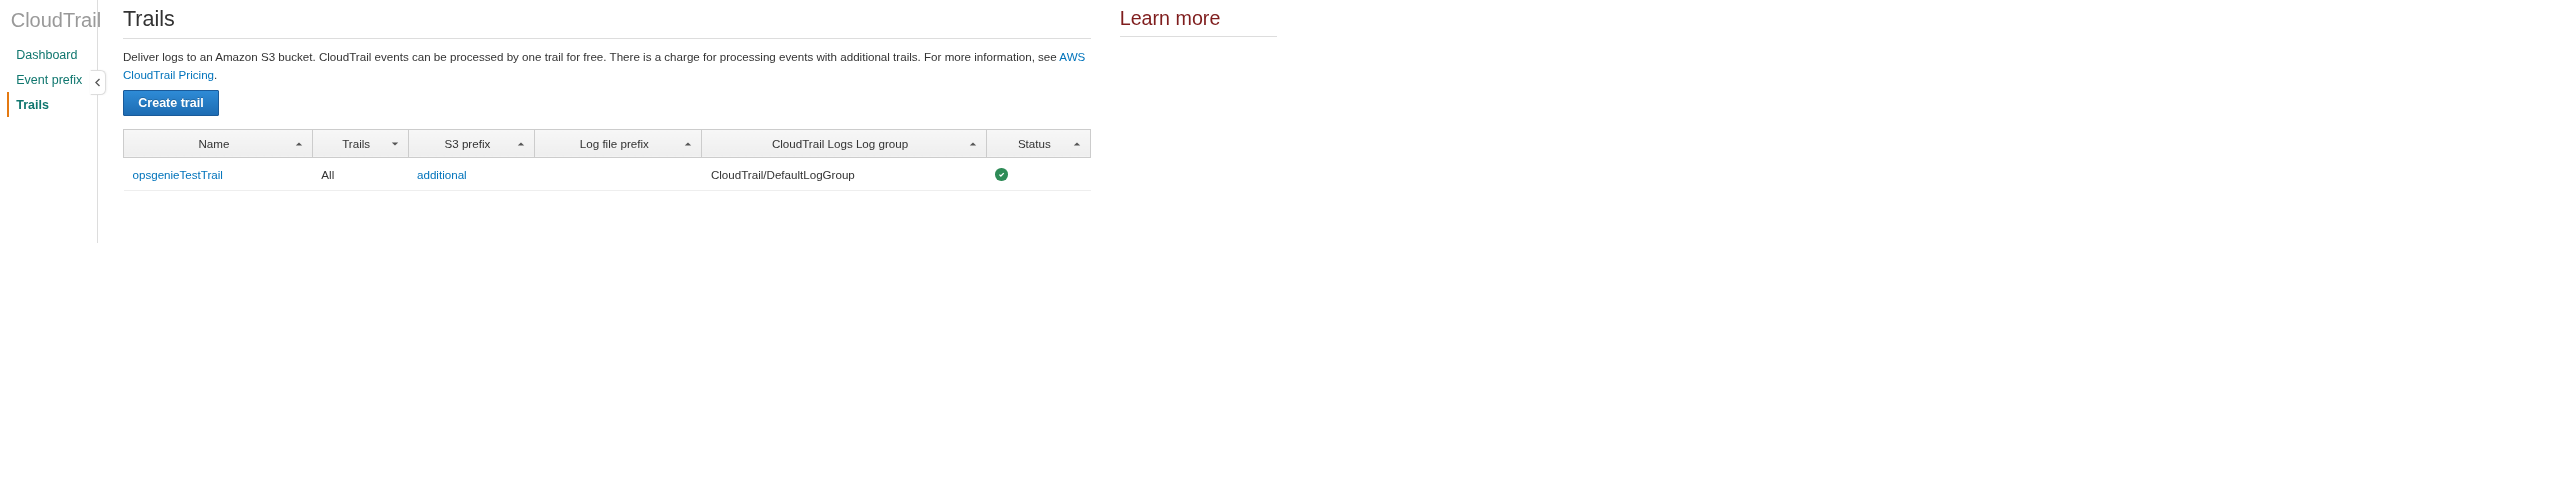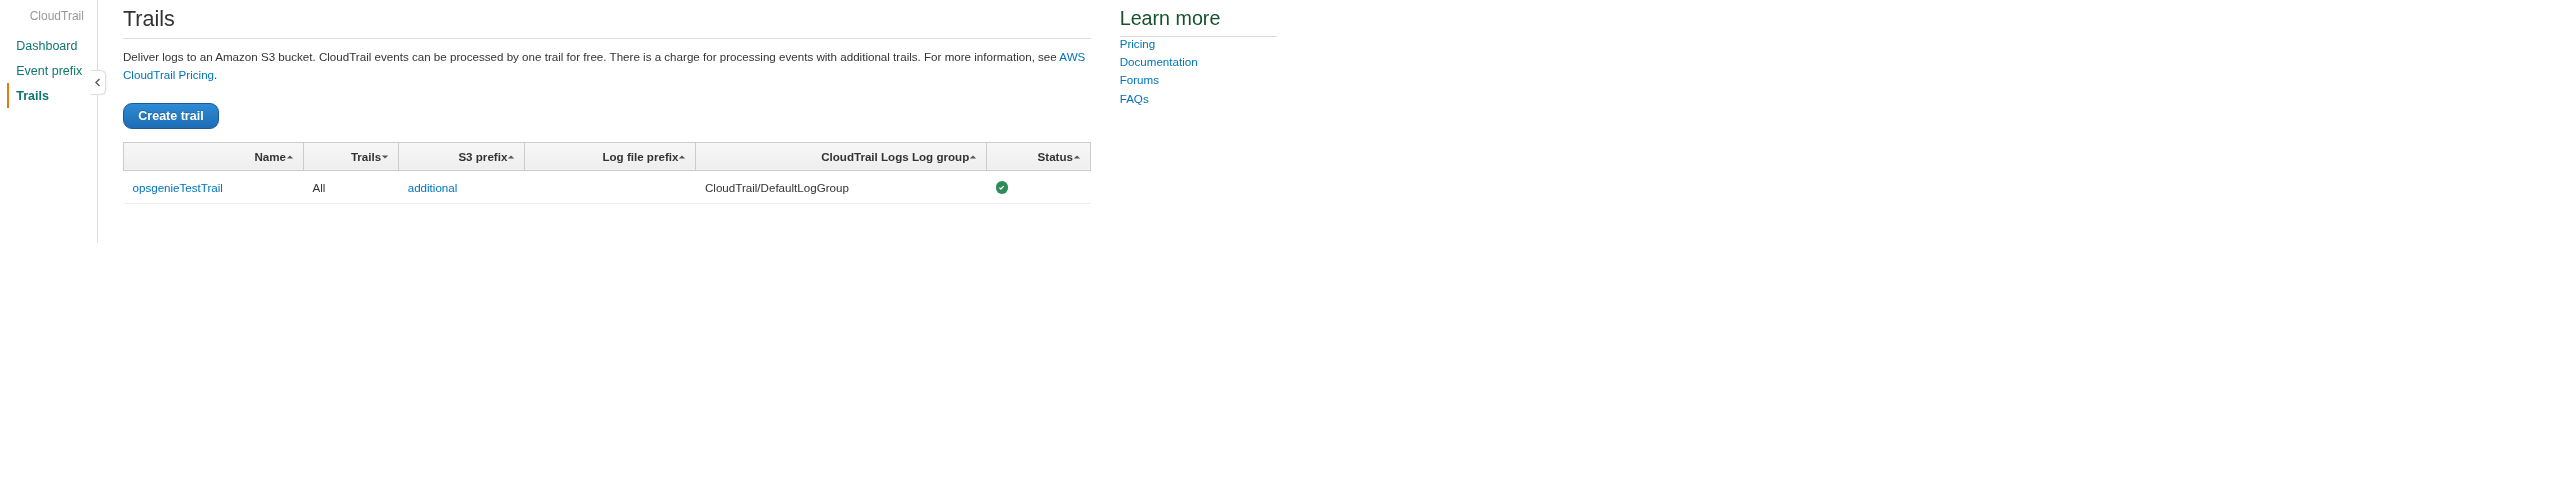--- a/index.html
+++ b/index.html
@@ -14,25 +14,25 @@
   }
   
   .sidebar {
     width: 98px;
     padding: 9px 0 0 10.7px;
     border-right: 0.9px solid #ddd;
     position: relative;
     flex-shrink: 0;
   }
   .sidebar-title {
-    font-size: 12px;
+    font-size: 20px;
     color: #999;
     font-weight: 400;
     margin-bottom: 10.7px;
-    margin-left: 19px;
+    margin-left: 0;
   }
   .nav-item {
     padding: 5.4px 5.4px 5.4px 7.2px;
     font-size: 12.5px;
     color: #0f766e;
     cursor: pointer;
     border-left: 2.7px solid transparent;
     margin-left: -3.6px;
   }
   .nav-item.active {
@@ -67,46 +67,46 @@
     font-weight: 400;
     color: #333;
     padding-bottom: 5.4px;
     border-bottom: 0.9px solid #ddd;
     margin-bottom: 9px;
   }
   .description {
     font-size: 11.6px;
     color: #333;
     line-height: 1.6;
-    margin-bottom: 18px;
+    margin-bottom: 5px;
   }
   .description a { color: #0073bb; text-decoration: none; }
   .btn-primary {
     background: linear-gradient(#2e8bd6, #1d6cb3);
     border: 0.9px solid #1a5a99;
     color: #fff;
     font-weight: bold;
     font-size: 12.5px;
     padding: 5.4px 14.3px;
-    border-radius: 9px;
+    border-radius: 1px;
     cursor: pointer;
     margin-bottom: 12.5px;
     text-shadow: 0 -0.9px 0 rgba(0,0,0,0.2);
   }
   
   table {
     width: 100%;
     border-collapse: collapse;
     font-size: 11.6px;
   }
   thead th {
     background: linear-gradient(#f7f7f7, #eee);
     border: 0.9px solid #ccc;
-    text-align: right;
-    font-weight: bold;
+    text-align: center;
+    font-weight: normal;
     padding: 7.2px 9px;
     position: relative;
   }
   thead th .sort {
     float: right;
     color: #666;
   }
   tbody td {
     padding: 9px 9px;
     border-bottom: 0.9px solid #eee;
@@ -124,23 +124,24 @@
   .sort svg { width: 8px; height: 8px; display: inline-block; }
   
   .right {
     width: 179px;
     padding: 7.2px 10.7px 9px 10.7px;
     flex-shrink: 0;
   }
   .right-title {
     font-size: 19.7px;
     font-weight: 400;
-    color: #14532d;
+    color: #7f1d1d;
     padding-bottom: 5.4px;
     border-bottom: 0.9px solid #ddd;
+    margin-bottom: 9px;
   }
   .right-links a {
     display: block;
     color: #0073bb;
     text-decoration: none;
     font-size: 11.6px;
     margin-bottom: 5.4px;
   }
 </style>
 </head>
@@ -222,20 +223,14 @@
               </svg>
           </span>
         </td>
       </tr>
     </tbody>
   </table>
 </div>
 
 <div class="right">
   <h2 class="right-title">Learn more</h2>
-  <div class="right-links">
-    <a href="#">Pricing</a>
-    <a href="#">Documentation</a>
-    <a href="#">Forums</a>
-    <a href="#">FAQs</a>
-  </div>
 </div>
 
 
 </body></html>

